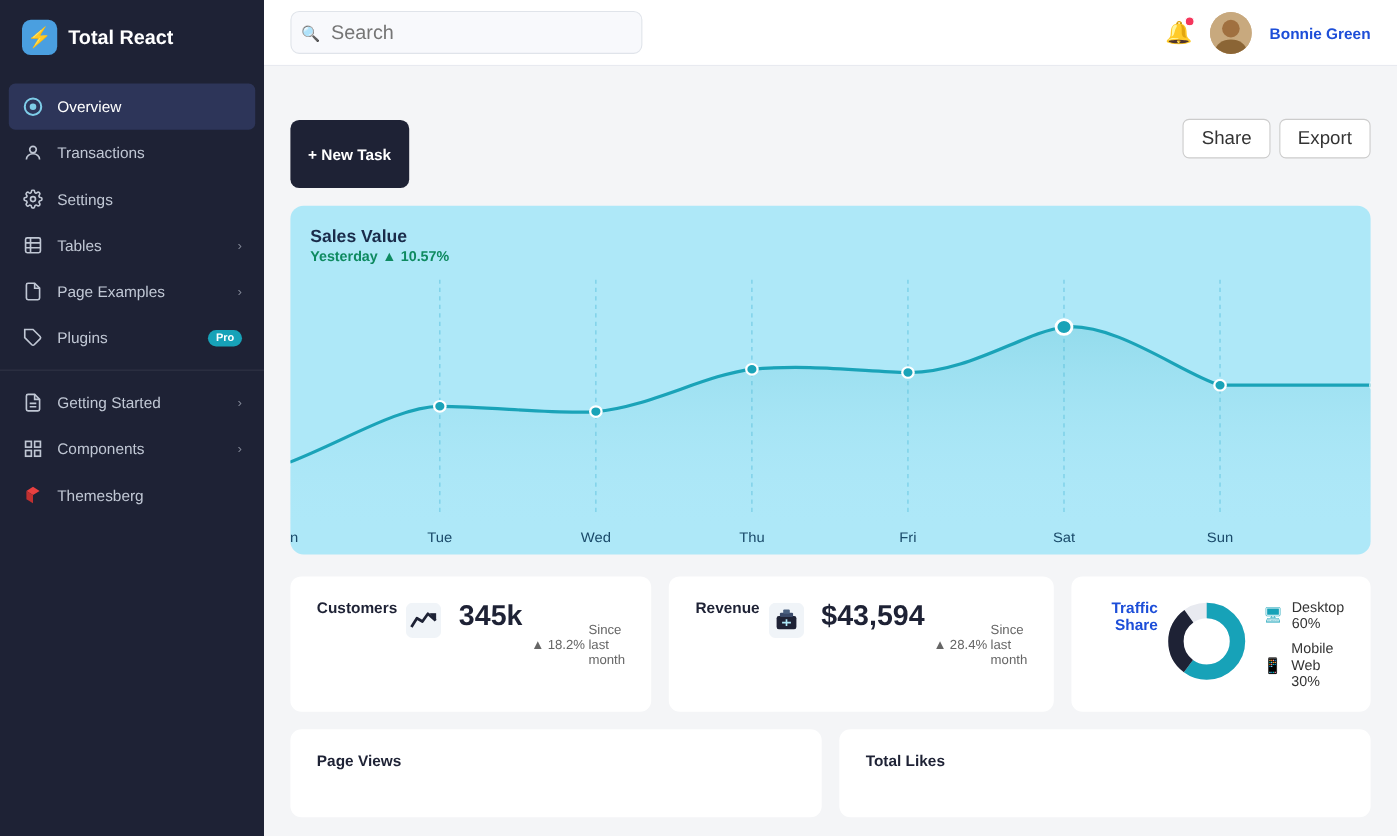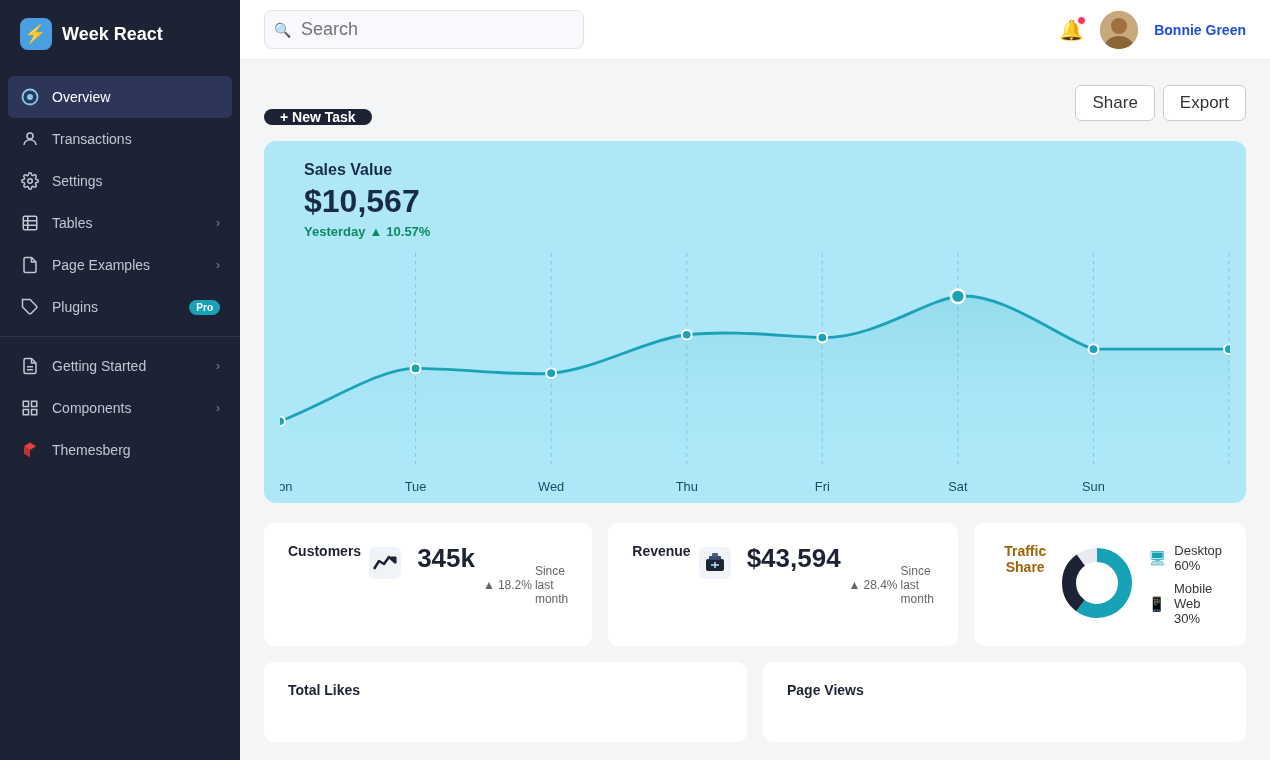--- a/index.html
+++ b/index.html
@@ -171,21 +171,21 @@
       margin-bottom: 16px;
     }
     .btn-new-task {
       display: flex;
       align-items: center;
       gap: 6px;
       background: #1e2235;
       color: #fff;
       border: none;
       border-radius: 8px;
-      padding: 0 16px;
+      padding: 23px 16px;
       font-size: 14px;
       font-weight: 600;
       cursor: pointer;
       margin-top: 29px;
     }
     .toolbar-actions { display: flex; gap: 8px; }
     .btn-share, .btn-export {
       background: #fff;
       border: 1.5px solid #ccc;
       border-radius: 6px;
@@ -193,21 +193,21 @@
       font-size: 17px;
       font-weight: 500;
       cursor: pointer;
       color: #333;
     }
 
     
     .sales-card {
       background: #aee8f8;
       border-radius: 12px;
-      padding: 20px 40px 0;
+      padding: 20px 18px 0;
       margin-bottom: 20px;
       position: relative;
       overflow: hidden;
     }
     .sales-header {
       display: flex;
       align-items: flex-start;
       justify-content: space-between;
       margin-bottom: 4px;
     }
@@ -286,21 +286,21 @@
       gap: 3px;
     }
     .stat-change span { font-weight: 400; color: #666; }
 
     
     .traffic-card {
       background: #fff;
       border-radius: 10px;
       padding: 20px 24px;
     }
-    .traffic-title { font-size: 14px; font-weight: 700; color: #a16207; margin-bottom: 12px; text-align: center; }
+    .traffic-title { font-size: 14px; font-weight: 700; color: #1d4ed8; margin-bottom: 12px; text-align: right; }
     .traffic-content {
       display: flex;
       align-items: center;
       gap: 16px;
     }
     .traffic-donut {
       flex-shrink: 0;
     }
     .traffic-legend {
       display: flex;
@@ -331,21 +331,21 @@
       min-height: 80px;
     }
     .bottom-card-title { font-size: 14px; font-weight: 700; color: #1e2235; }
   </style>
 </head>
 <body>
 
 <div id="sidebar">
   <div class="sidebar-logo">
     <div class="sidebar-logo-icon">⚡</div>
-    <span>Week React</span>
+    <span>Total React</span>
   </div>
 
   <nav class="sidebar-nav">
 
     <div class="sidebar-item active">
       <span class="icon">
         <svg width="18" height="18" viewBox="0 0 24 24" fill="currentColor">
             <circle cx="12" cy="12" r="10" fill="none" stroke="#7ecde8" stroke-width="2.5"></circle>
             <circle cx="12" cy="12" r="4" fill="#7ecde8"></circle>
           </svg>
@@ -479,21 +479,20 @@
       <div class="toolbar-actions">
         <button class="btn-share">Share</button>
         <button class="btn-export">Export</button>
       </div>
     </div>
 
     <div class="sales-card">
       <div class="sales-header">
         <div>
           <div class="sales-title">Sales Value</div>
-          <div class="sales-value">$10,567</div>
           <div class="sales-change">
             <span>Yesterday</span>
             <span style="color:#0e8a60;">▲</span>
             <span>10.57%</span>
           </div>
         </div>
       </div>
 
       <div class="chart-area">
         <svg viewBox="0 0 960 260" preserveAspectRatio="none">
@@ -606,21 +605,21 @@
               <span class="legend-icon" style="color:#1e2235;">📱</span>
               <span>Mobile Web 30%</span>
             </div>
           </div>
         </div>
       </div>
     </div>
 
     <div class="bottom-row">
       <div class="bottom-card">
+        <div class="bottom-card-title">Page Views</div>
+      </div>
+      <div class="bottom-card">
         <div class="bottom-card-title">Total Likes</div>
-      </div>
-      <div class="bottom-card">
-        <div class="bottom-card-title">Page Views</div>
       </div>
     </div>
 
   </div>
 </div>
 
 </body></html>

